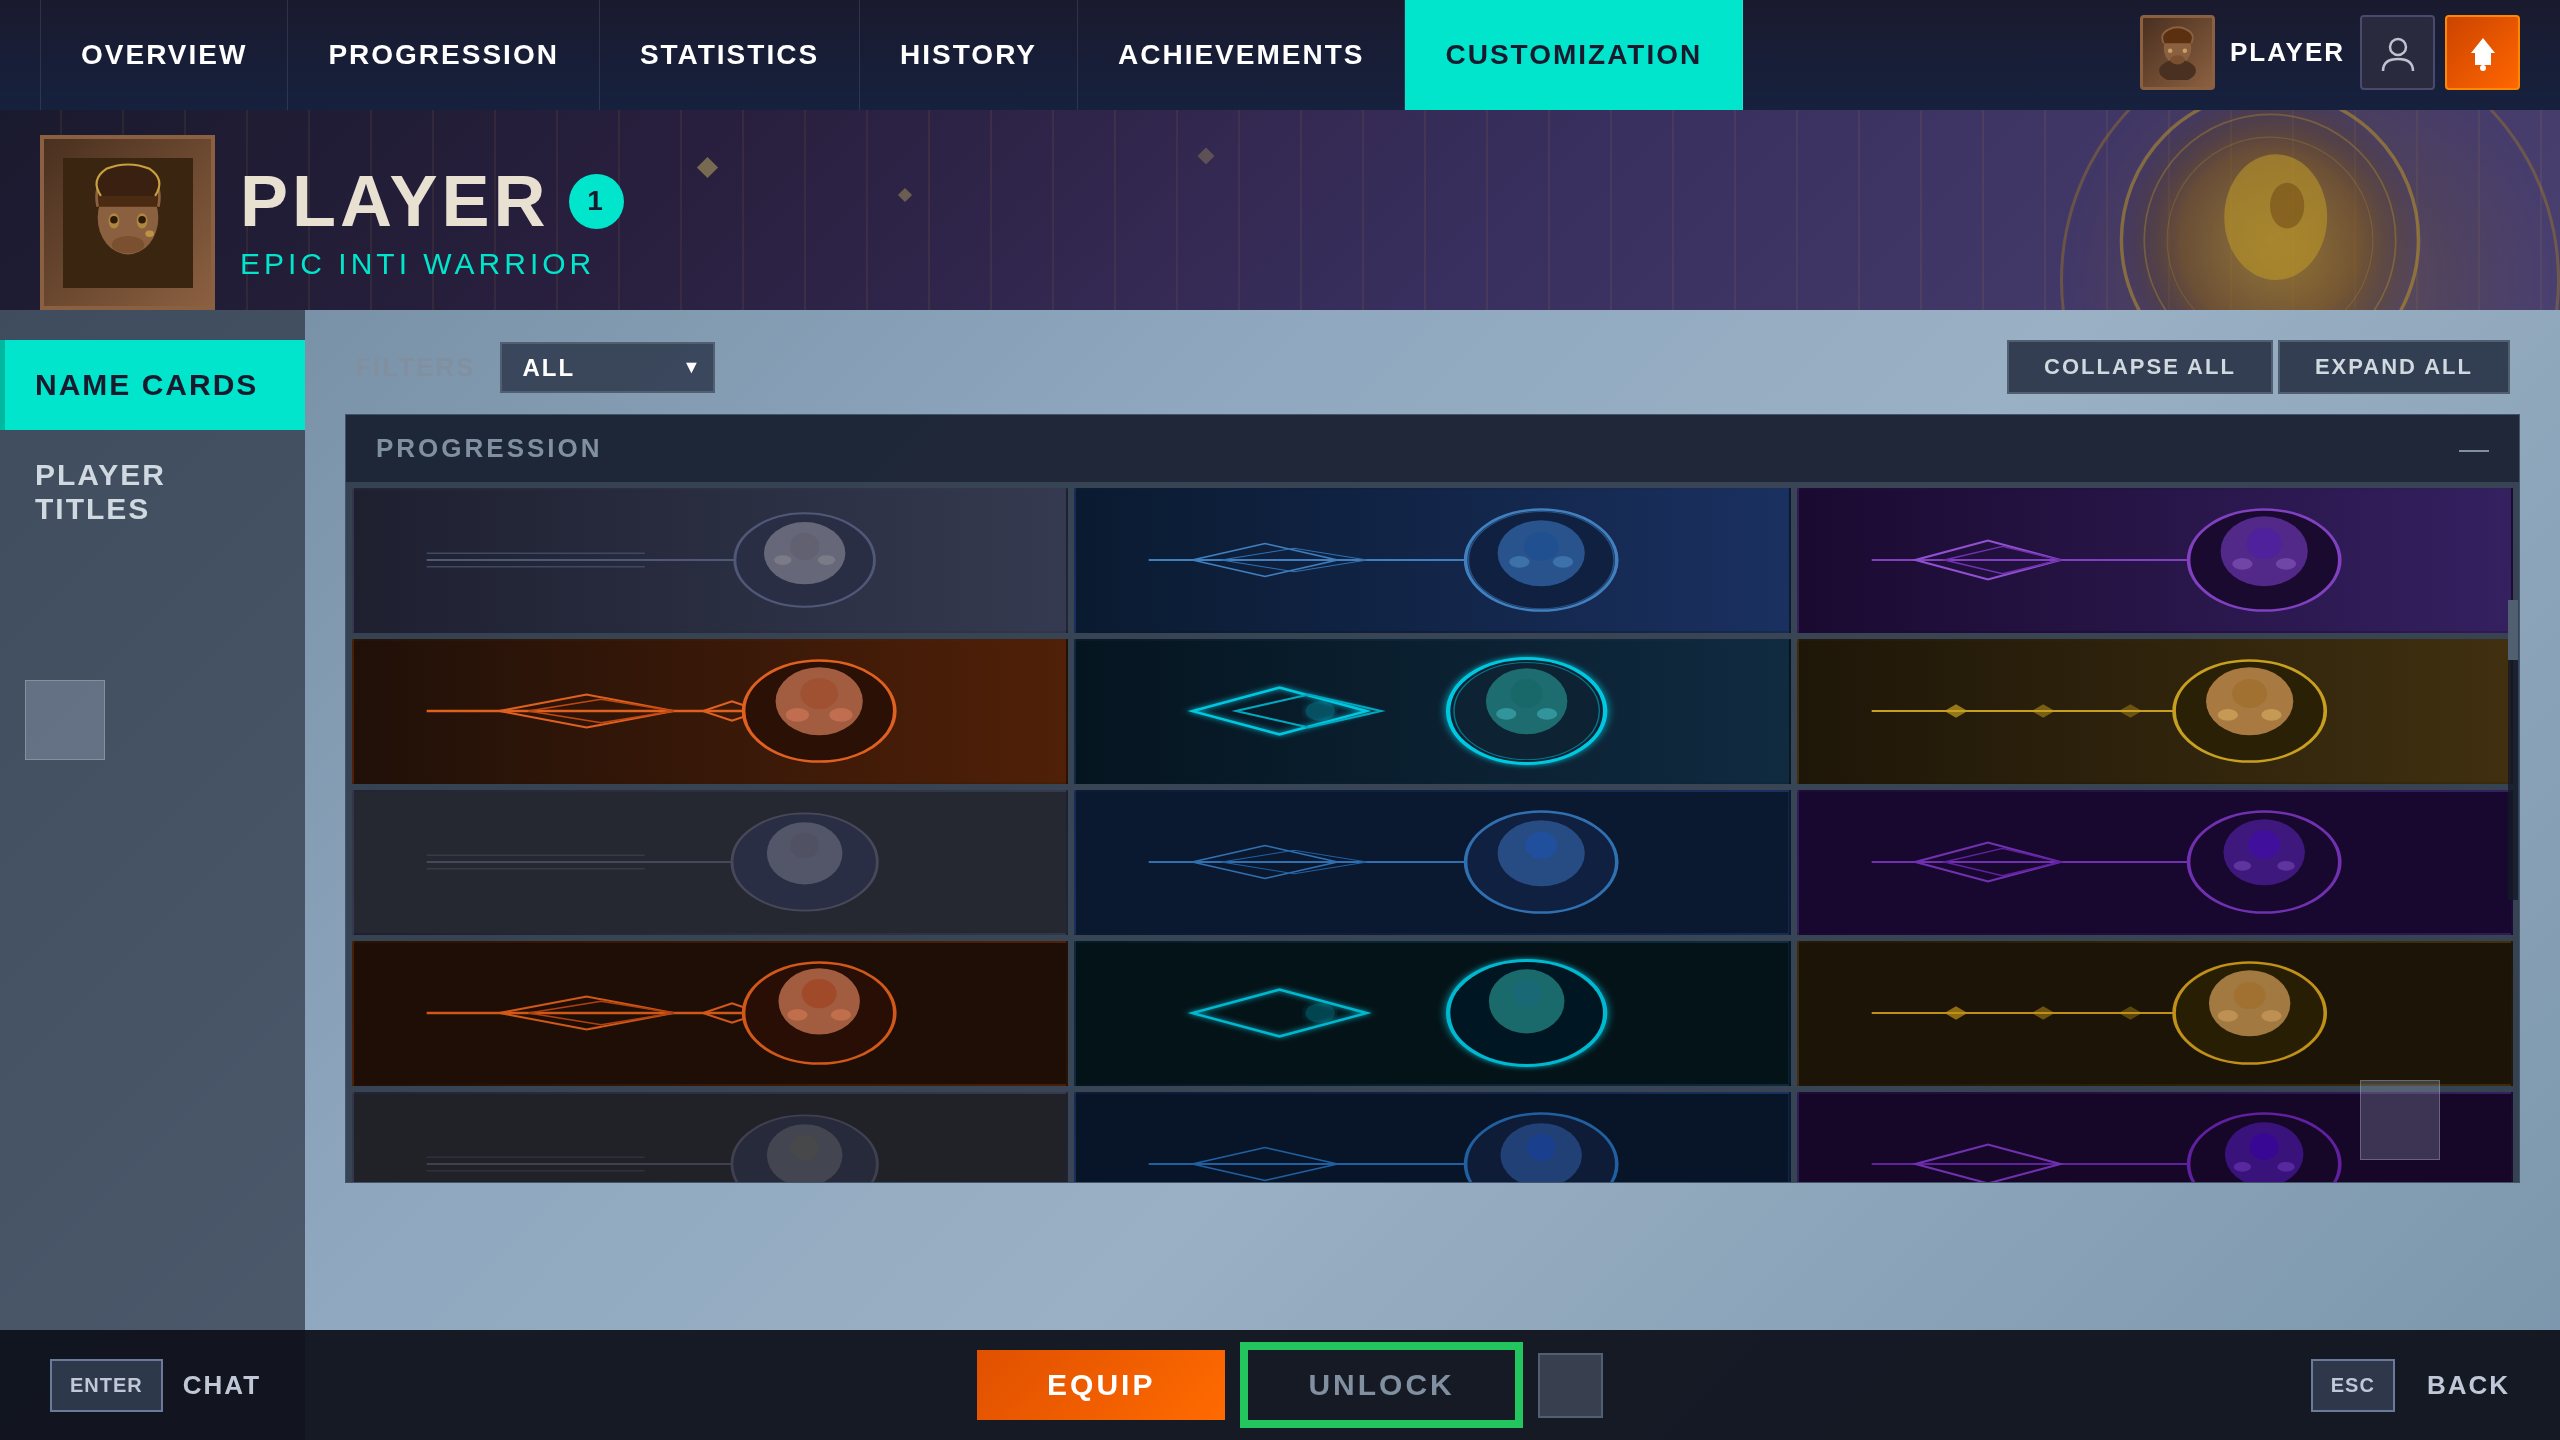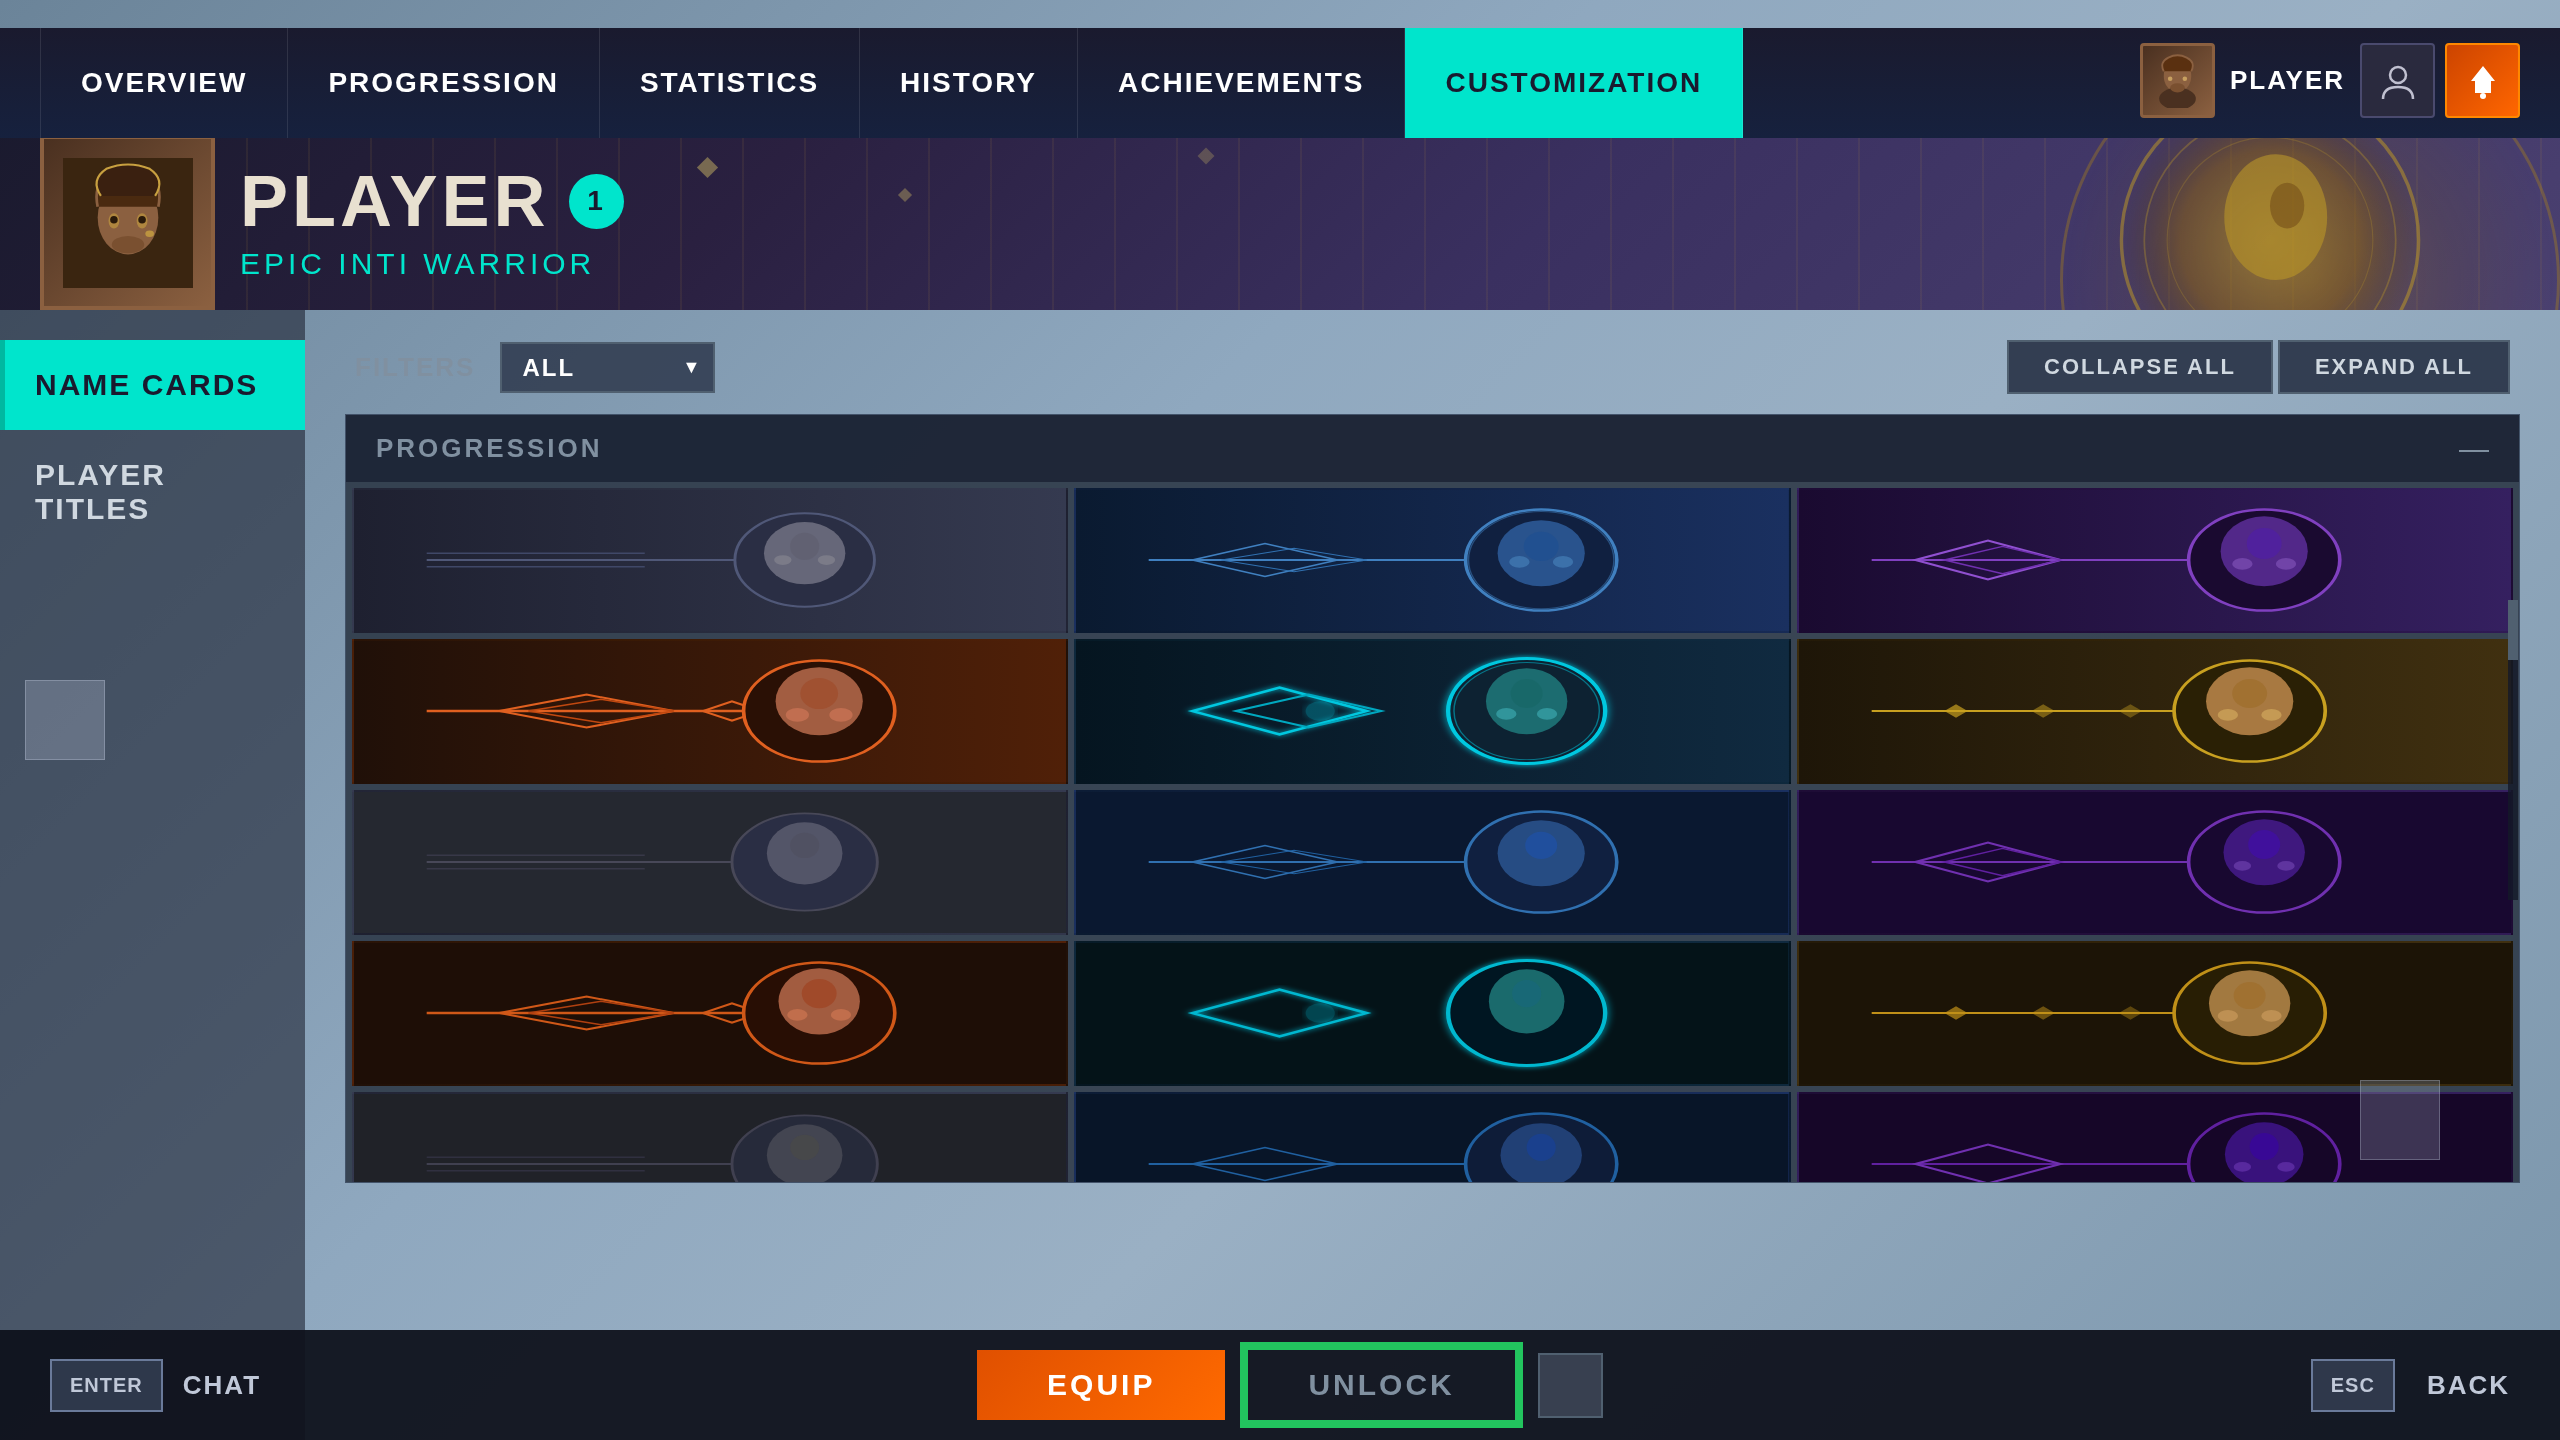--- a/index.html
+++ b/index.html
@@ -25,21 +25,20 @@
       top: 0;
       left: 0;
       right: 0;
       height: 110px;
       background: linear-gradient(180deg, #1a1a2e 0%, #16213e 100%);
       display: flex;
       align-items: center;
       padding: 0 40px;
       gap: 0;
       z-index: 10;
-      margin-top: 28px;
     }
 
     .nav-tab {
       color: #ffffff;
       font-size: 28px;
       font-weight: 900;
       letter-spacing: 2px;
       padding: 0 40px;
       height: 110px;
       display: flex;

